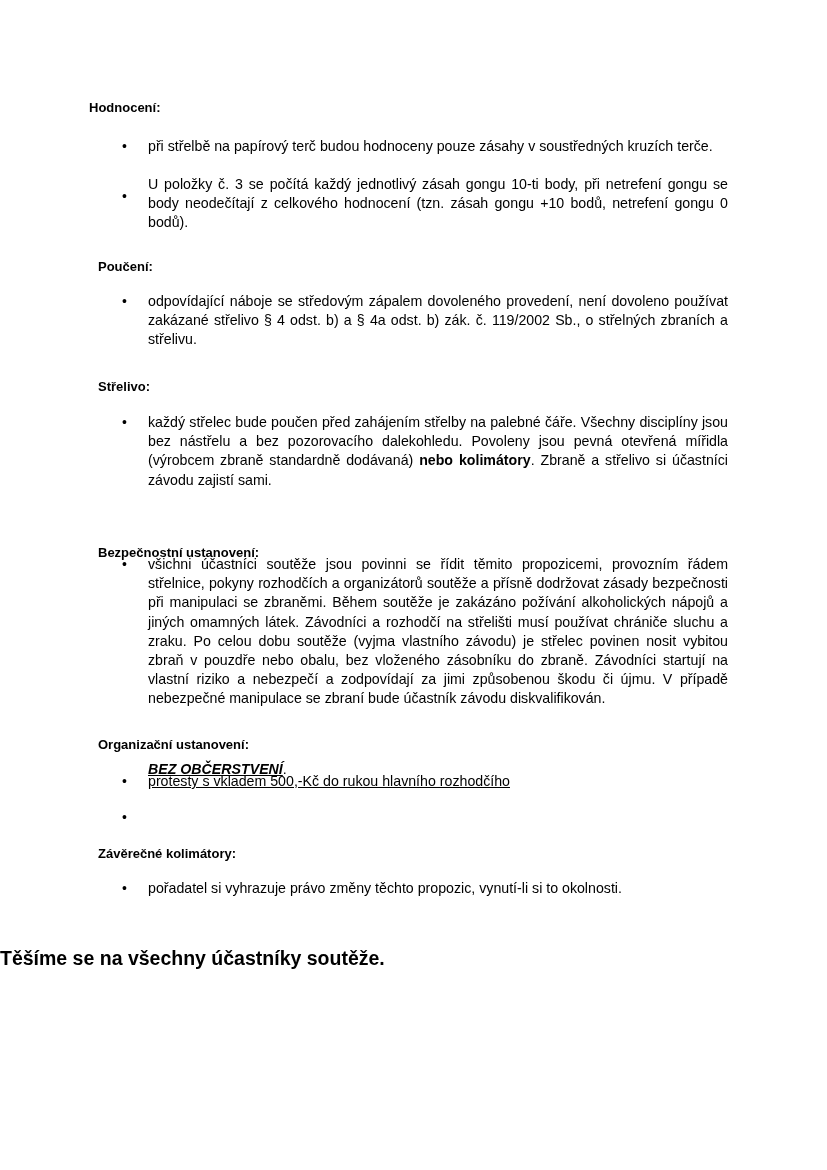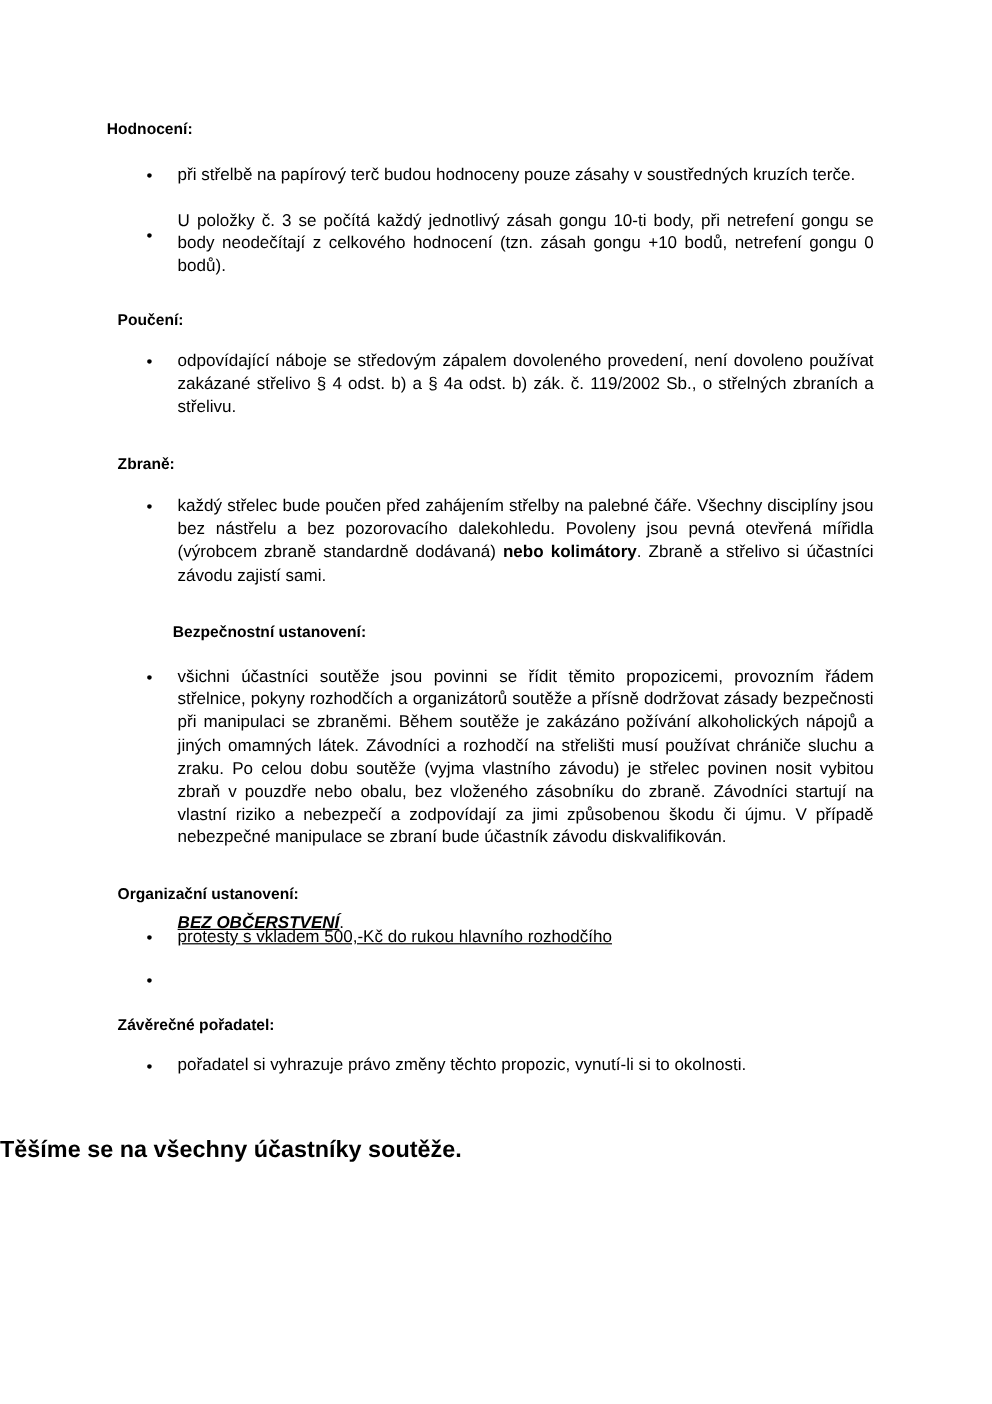--- a/index.html
+++ b/index.html
@@ -21,31 +21,31 @@
 <h2 class="h" style="left:89px; top:98px;">Hodnocení:</h2>
 <span class="bullet" style="top:137px;">•</span>
 <div class="item" style="top:137px;">při střelbě na papírový terč budou hodnoceny pouze zásahy v soustředných kruzích terče.</div>
 <span class="bullet" style="top:187px;">•</span>
 <div class="item" style="top:175px;">U položky č. 3 se počítá každý jednotlivý zásah gongu 10-ti body, při netrefení gongu se body neodečítají z celkového hodnocení (tzn. zásah gongu +10 bodů, netrefení gongu 0 bodů).</div>
 
 <h2 class="h" style="left:98px; top:257px;">Poučení:</h2>
 <span class="bullet" style="top:292px;">•</span>
 <div class="item" style="top:292px;">odpovídající náboje se středovým zápalem dovoleného provedení, není dovoleno používat zakázané střelivo § 4 odst. b) a § 4a odst. b) zák. č. 119/2002 Sb., o střelných zbraních a střelivu.</div>
 
-<h2 class="h" style="left:98px; top:377px;">Zbraně:</h2>
+<h2 class="h" style="left:98px; top:377px;">Střelivo:</h2>
 <span class="bullet" style="top:413px;">•</span>
 <div class="item" style="top:413px;"><span>každý střelec bude poučen před zahájením střelby na palebné čáře. Všechny disciplíny jsou bez nástřelu a bez pozorovacího dalekohledu. Povoleny jsou pevná otevřená mířidla (výrobcem zbraně standardně dodávaná) </span><span class="strong">nebo kolimátory</span><span>. Zbraně a střelivo si účastníci závodu zajistí sami.</span></div>
 
-<h2 class="h" style="left:98px; top:517px;margin-left:46px;">Bezpečnostní ustanovení:</h2>
+<h2 class="h" style="left:98px; top:543px;">Bezpečnostní ustanovení:</h2>
 <span class="bullet" style="top:555px;">•</span>
 <div class="item" style="top:555px;">všichni účastníci soutěže jsou povinni se řídit těmito propozicemi, provozním řádem střelnice, pokyny rozhodčích a organizátorů soutěže a přísně dodržovat zásady bezpečnosti při manipulaci se zbraněmi. Během soutěže je zakázáno požívání alkoholických nápojů a jiných omamných látek. Závodníci a rozhodčí na střelišti musí používat chrániče sluchu a zraku. Po celou dobu soutěže (vyjma vlastního závodu) je střelec povinen nosit vybitou zbraň v pouzdře nebo obalu, bez vloženého zásobníku do zbraně. Závodníci startují na vlastní riziko a nebezpečí a zodpovídají za jimi způsobenou škodu či újmu. V případě nebezpečné manipulace se zbraní bude účastník závodu diskvalifikován.</div>
 
 <h2 class="h" style="left:98px; top:735px;">Organizační ustanovení:</h2>
 <span class="bullet" style="top:772px;">•</span>
 <div class="item" style="top:772px;text-decoration:underline;">protesty s vkladem 500,-Kč do rukou hlavního rozhodčího</div>
 <span class="bullet" style="top:808px;">•</span>
 <div class="item" style="top:760px;"><span class="bz">BEZ OBČERSTVENÍ</span><span>.</span></div>
 
-<h2 class="h" style="left:98px; top:844px;">Závěrečné pořadatel:</h2>
+<h2 class="h" style="left:98px; top:844px;">Závěrečné kolimátory:</h2>
 <span class="bullet" style="top:879px;">•</span>
 <div class="item" style="top:879px;">pořadatel si vyhrazuje právo změny těchto propozic, vynutí-li si to okolnosti.</div>
 
 <div class="closing">Těšíme se na všechny účastníky soutěže.</div>
 
 </body></html>

